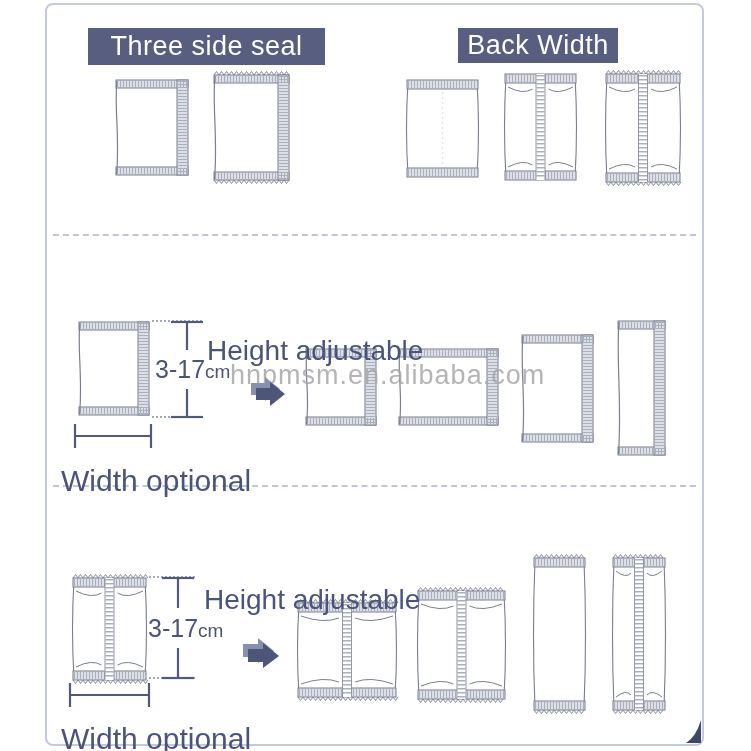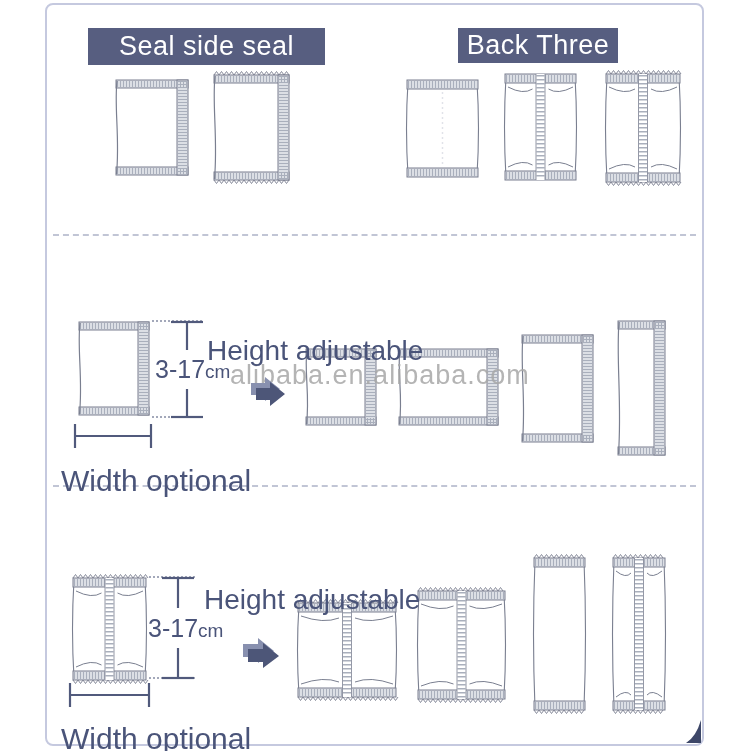--- a/index.html
+++ b/index.html
@@ -35,22 +35,22 @@
   .bag{z-index:1;}
   .dim{z-index:2;}
   .arrow{z-index:5;}
   .corner{z-index:2;}
 </style>
 </head>
 <body>
 
 <div class="abs frame"></div>
 
-<div class="abs badge" style="left:88px;top:28px;width:237px;height:37px;">Seal side seal</div>
-<div class="abs badge" style="left:458px;top:28px;width:160px;height:35px;">Back Three</div>
+<div class="abs badge" style="left:88px;top:28px;width:237px;height:37px;">Three side seal</div>
+<div class="abs badge" style="left:458px;top:28px;width:160px;height:35px;">Back Width</div>
 
 <div class="abs bag" style="left:113px;top:76px;width:78px;height:103px;"><svg xmlns="http://www.w3.org/2000/svg" width="78" height="103" viewBox="0 0 78 103">
       <rect x="3" y="4" width="72" height="8" fill="#dcdfe5" stroke="#7a7f90"></rect>
       <rect x="3" y="91" width="72" height="8" fill="#dcdfe5" stroke="#7a7f90"></rect>
       <rect x="64" y="4" width="11" height="95" fill="#dcdfe5" stroke="#7a7f90"></rect>
       <line x1="4" y1="8" x2="74" y2="8" stroke="#a9afbc" stroke-width="6" stroke-dasharray="1 2"></line>
       <line x1="4" y1="95" x2="74" y2="95" stroke="#a9afbc" stroke-width="6" stroke-dasharray="1 2"></line>
       <line x1="69.5" y1="5" x2="69.5" y2="98" stroke="#a9afbc" stroke-width="9" stroke-dasharray="1 2"></line>
       <path d="M4 5 C 1 30.9 7 61.8 3.5 98" fill="none" stroke="#7a7f90" stroke-width="1.2"></path>
     </svg></div>
@@ -132,21 +132,21 @@
     <line x1="4" y1="97" x2="36" y2="97"></line>
   </g>
 </svg>
 
 <div class="abs range" style="left:155px;top:355px;">
   <span>3-17</span><span class="unit">cm</span>
 </div>
 
 <div class="abs label hl" style="left:207px;top:311px;">Height adjustable</div>
 
-<div class="abs watermark" style="left:230px;top:360px;">alibaba.en.alibaba.com</div>
+<div class="abs watermark" style="left:230px;top:360px;">hnpmsm.en.alibaba.com</div>
 
 <svg class="abs arrow" style="left:251px;top:375px;" width="38" height="33" viewBox="0 0 38 33">
   <polygon points="0,8 14,8 14,2 29,14 14,26 14,20 0,20" fill="#8890af"></polygon>
   <polygon points="5,13 19,13 19,7 34,19 19,31 19,25 5,25" fill="#4d5678"></polygon>
 </svg>
 
 <div class="abs bag" style="left:303px;top:345px;width:76px;height:84px;"><svg xmlns="http://www.w3.org/2000/svg" width="76" height="84" viewBox="0 0 76 84">
       <rect x="3" y="4" width="70" height="8" fill="#dcdfe5" stroke="#7a7f90"></rect>
       <rect x="3" y="72" width="70" height="8" fill="#dcdfe5" stroke="#7a7f90"></rect>
       <rect x="62" y="4" width="11" height="76" fill="#dcdfe5" stroke="#7a7f90"></rect>

